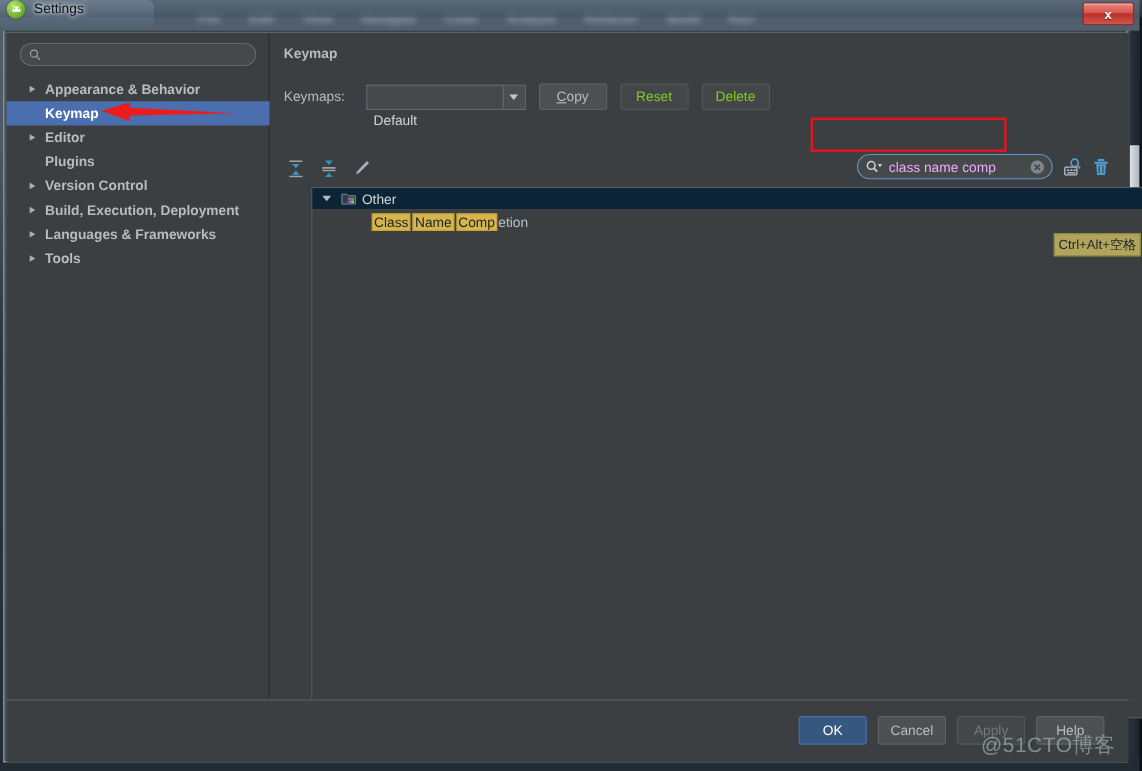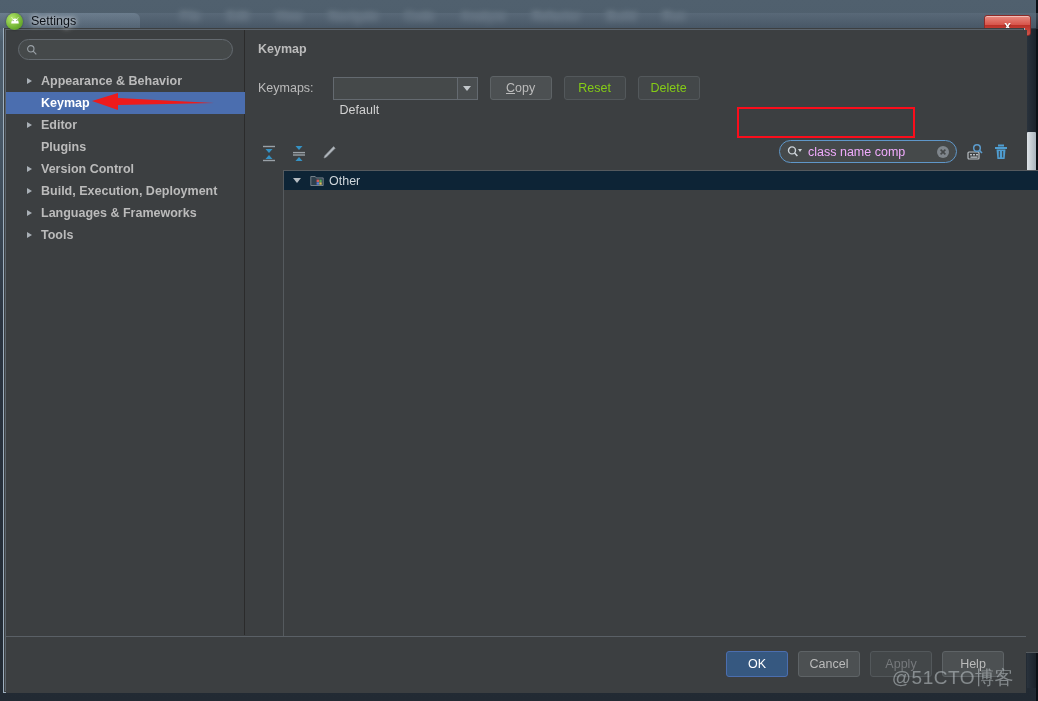--- a/index.html
+++ b/index.html
@@ -43,21 +43,21 @@
   #backdrop .right-edge {
     position: absolute; right: 0px; top: 0px; width: 2px; height: 701px;
     background: #0c1016;
   }
 
   
   #window {
     position: absolute; left: 0; top: 0; width: 1038px; height: 701px;
   }
   #titlebar {
-    position: absolute; left: 0; top: 13px; width: 1038px; height: 16px;
+    position: absolute; left: 0; top: 0; width: 1038px; height: 16px;
     display: flex; align-items: center; padding-left: 6px;
     background: linear-gradient(180deg, rgba(96,112,128,.55), rgba(62,76,92,.45));
   }
   #titlebar .tb-shade {
     position:absolute; left:0; top:0; width:140px; height:28px;
     background: linear-gradient(180deg, rgba(150,170,190,.30), rgba(90,110,130,.10));
     border-radius: 0 6px 6px 0;
   }
   .app-icon {
     position: relative; z-index:2;
@@ -406,20 +406,24 @@
           <svg class="foldicon" width="14" height="12" viewBox="0 0 14 12">
             <path d="M.8 1.5 h4.4 l1.2 1.4 h6.8 v7.6 h-12.4 Z" fill="#2d3f4d" stroke="#8a939b" stroke-width=".8"></path>
             <rect x="6.6" y="4.6" width="2.4" height="2.4" fill="#d85a5a"></rect>
             <rect x="9.3" y="4.6" width="2.4" height="2.4" fill="#5aa85a"></rect>
             <rect x="6.6" y="7.3" width="2.4" height="2.4" fill="#5a7fd8"></rect>
             <rect x="9.3" y="7.3" width="2.4" height="2.4" fill="#d8c05a"></rect>
           </svg>
           <span class="olabel">Other</span>
         </div>
 
+        <div id="row-item">
+          <span class="txt"><span class="hl">Class</span><span class="hl">Name</span><span class="hl">Comp</span><span>etion</span></span>
+          <span id="shortcut-badge">Ctrl+Alt+空格</span>
+        </div>
       </div>
     </div>
 
     <div id="footer">
       <div id="footer-btns">
         <div class="fbtn primary">OK</div>
         <div class="fbtn">Cancel</div>
         <div class="fbtn disabled">Apply</div>
         <div class="fbtn">Help</div>
       </div>

